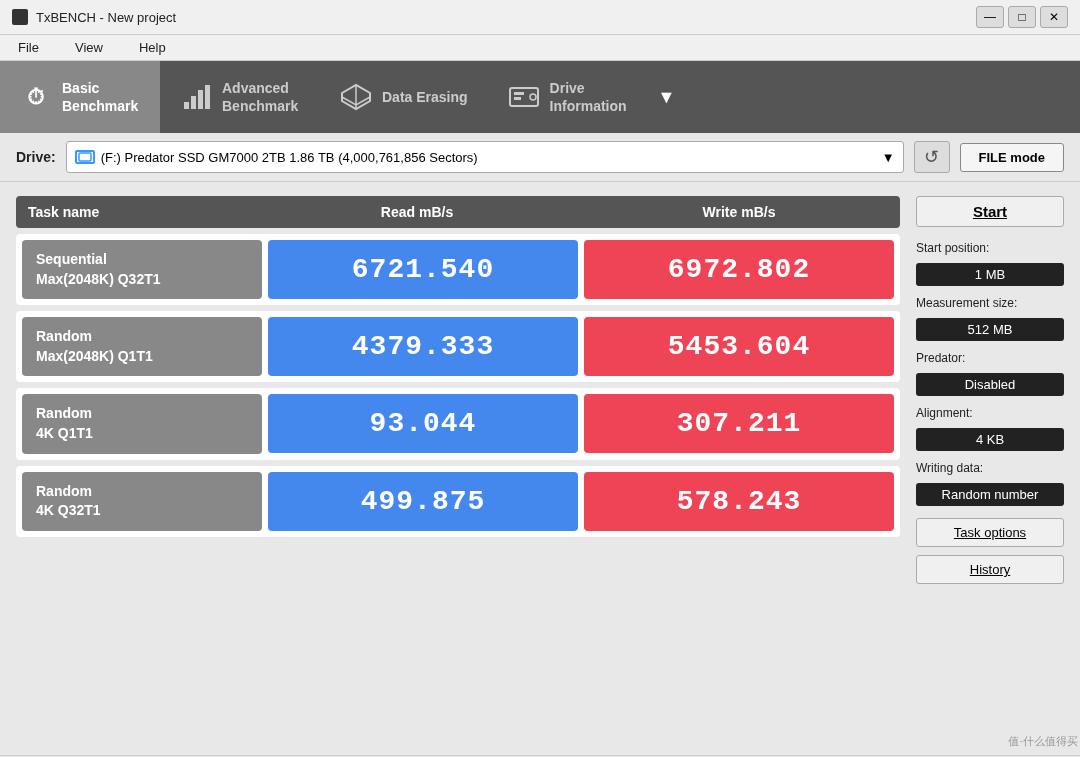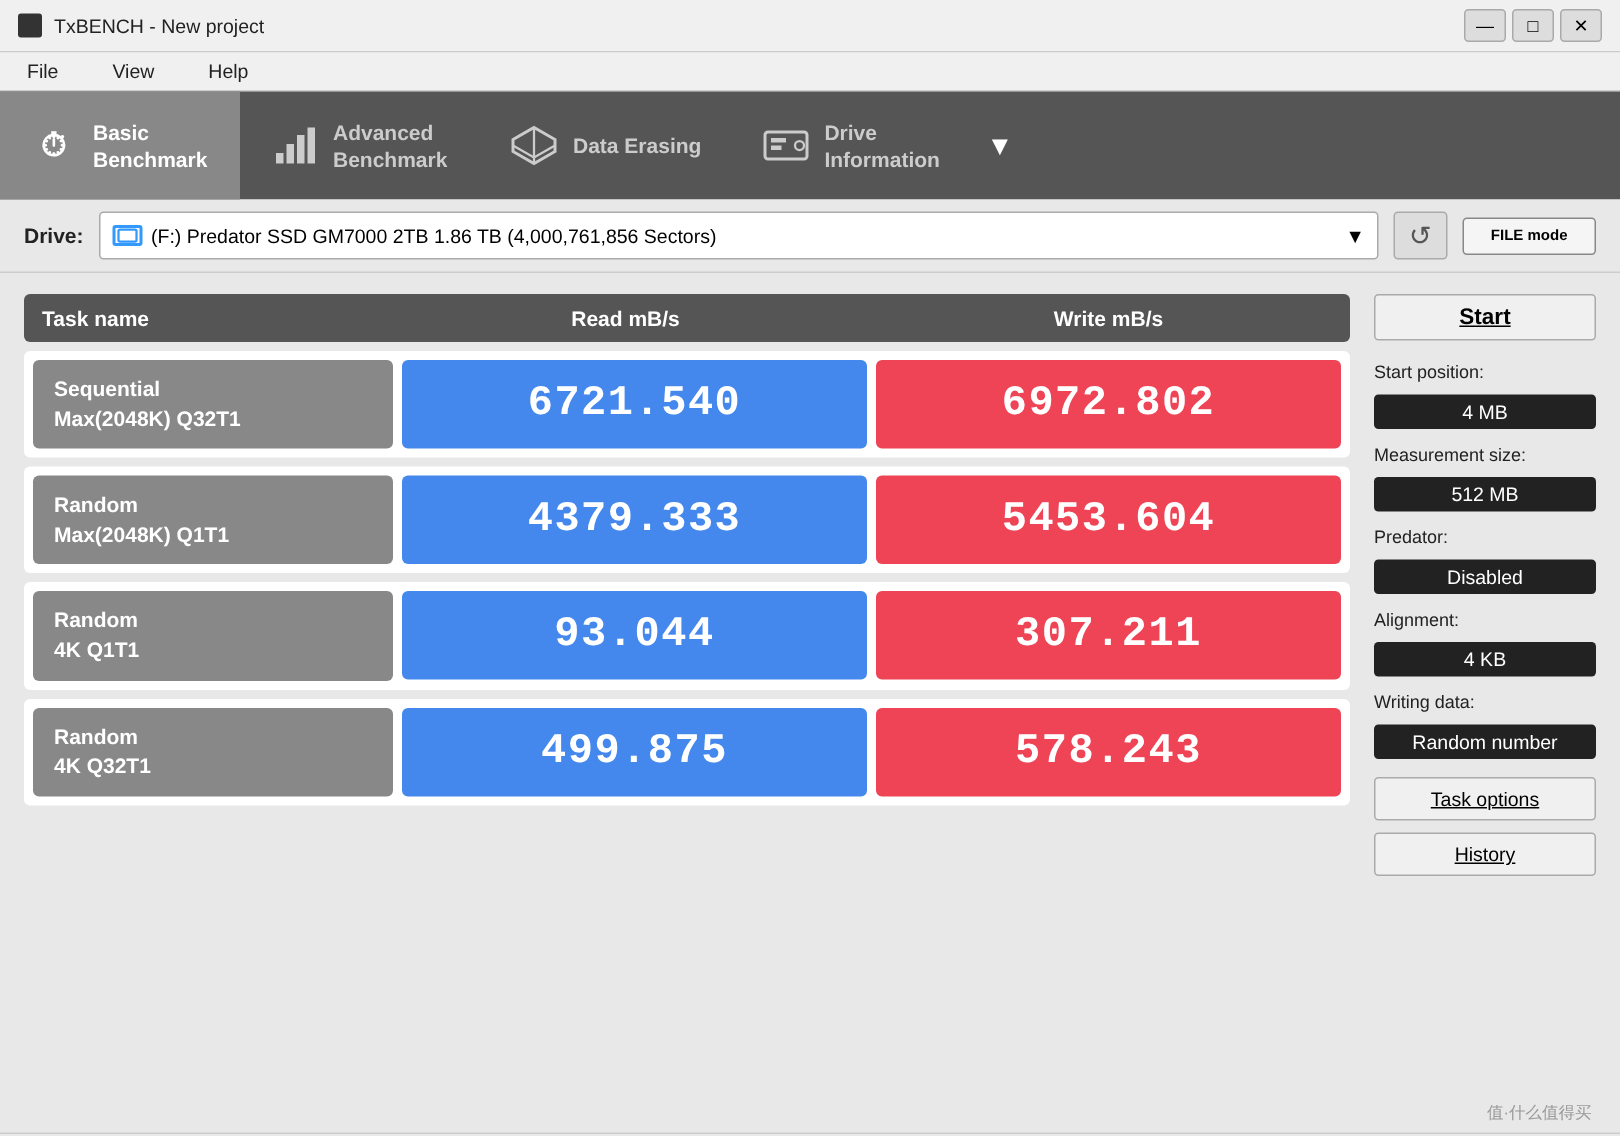--- a/index.html
+++ b/index.html
@@ -168,21 +168,21 @@
       align-items: center;
       justify-content: center;
       cursor: pointer;
       font-size: 16px;
     }
     .file-mode-btn {
       padding: 6px 18px;
       background: #f5f5f5;
       border: 1px solid #888;
       border-radius: 3px;
-      font-size: 10px;
+      font-size: 13px;
       font-weight: bold;
       cursor: pointer;
     }
 
     
     .bench-panel {
       flex: 1;
       display: flex;
       flex-direction: column;
       gap: 6px;
@@ -287,21 +287,21 @@
       padding: 6px 16px;
       font-size: 13px;
       color: #333;
       font-weight: 500;
     }
 
     
     .watermark {
       position: fixed;
       bottom: 8px;
-      right: 19px;
+      right: 2px;
       font-size: 11px;
       color: #999;
     }
   </style>
 </head>
 <body>
 
 <div class="title-bar">
   <div class="title-bar-left">
     <div class="title-bar-icon"></div>
@@ -412,21 +412,21 @@
       <div class="bench-read">499.875</div>
       <div class="bench-write">578.243</div>
     </div>
 
   </div>
 
   <div class="side-panel">
     <button class="side-btn" style="font-size:15px; font-weight:bold; margin-bottom:4px;">Start</button>
 
     <span class="side-label">Start position:</span>
-    <div class="side-value">4 MB</div>
+    <div class="side-value">1 MB</div>
 
     <span class="side-label">Measurement size:</span>
     <div class="side-value">512 MB</div>
 
     <span class="side-label">Predator:</span>
     <div class="side-value">Disabled</div>
 
     <span class="side-label">Alignment:</span>
     <div class="side-value">4 KB</div>
 

